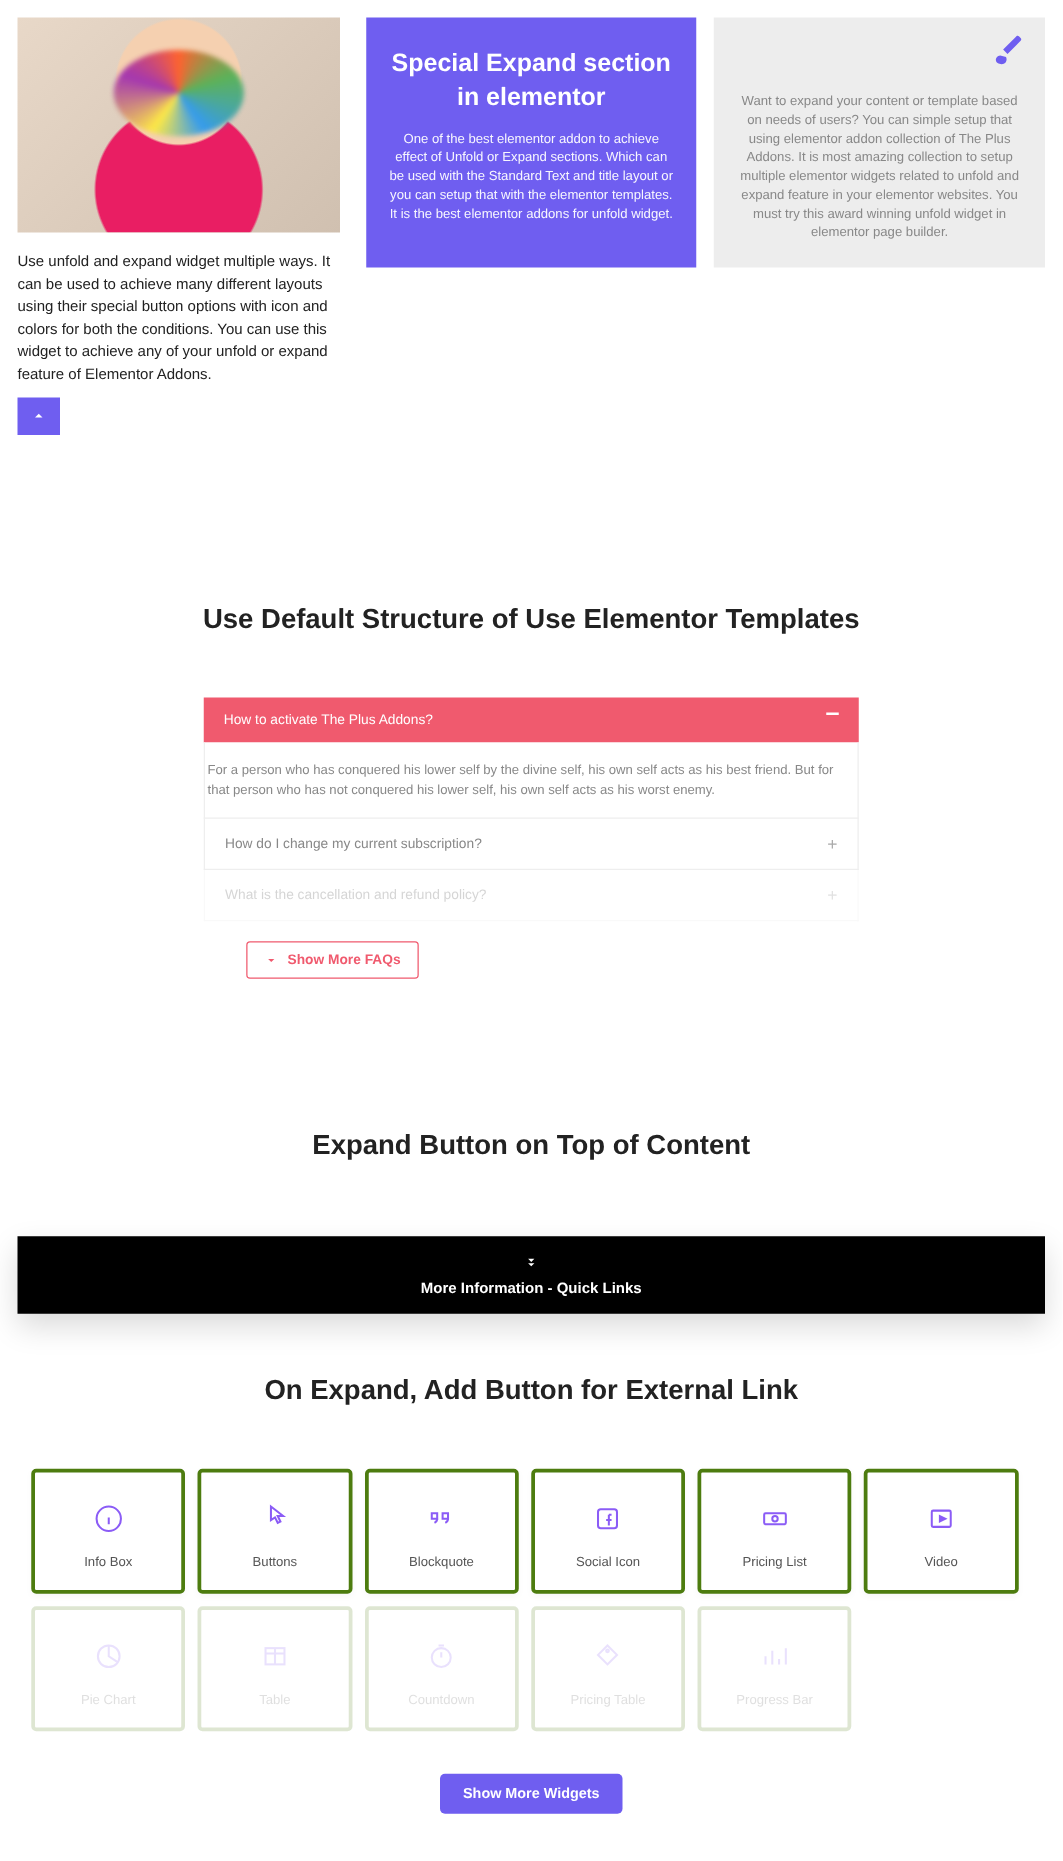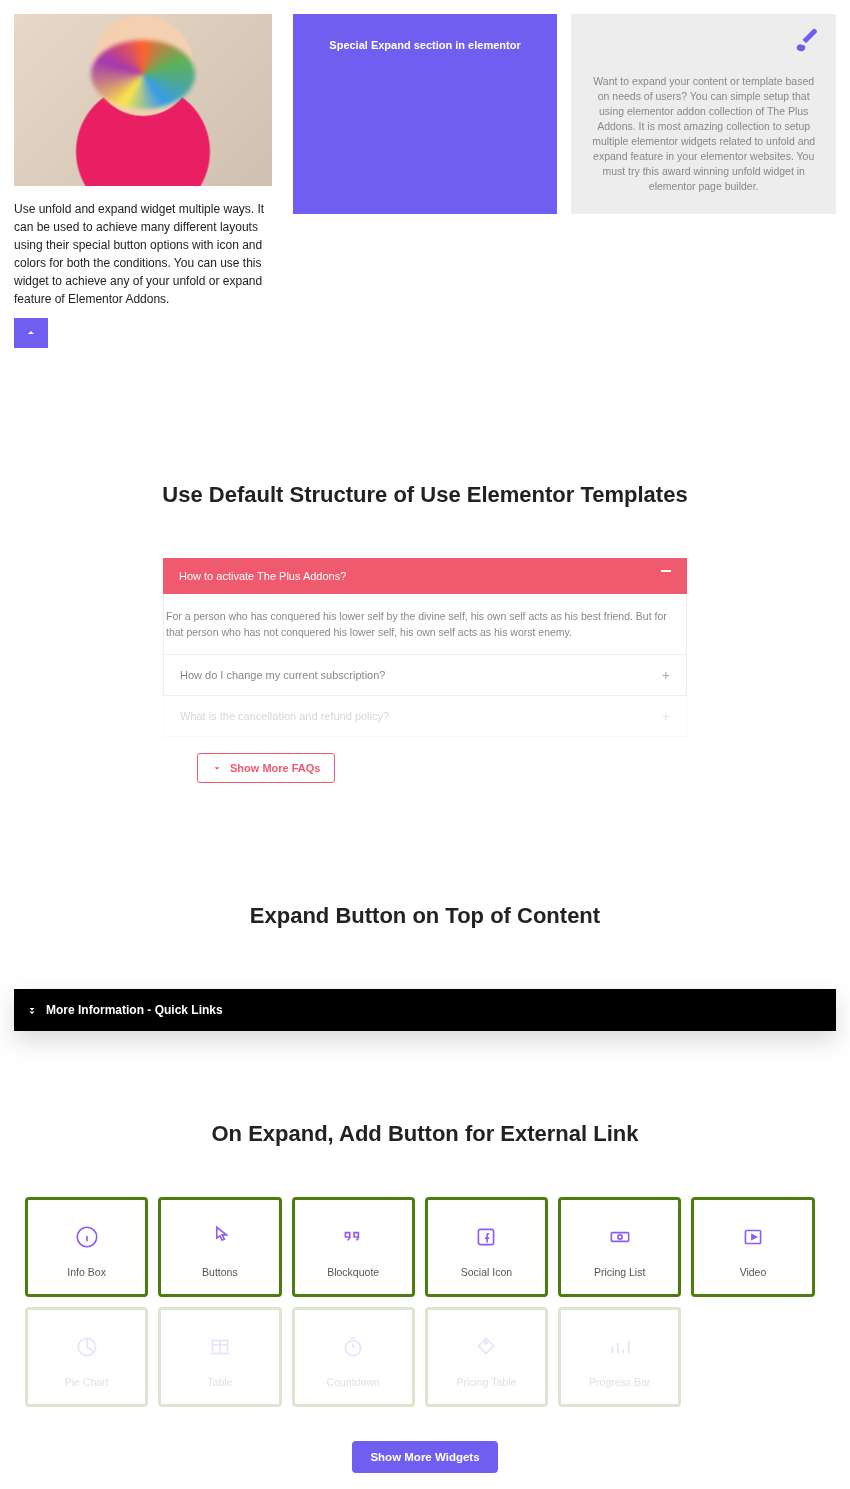--- a/index.html
+++ b/index.html
@@ -19,37 +19,37 @@
   }
   .hero-img::after {
     content:""; position:absolute; left:30%; top:15%; width:40%; height:40%;
     background: conic-gradient(#ff5722,#4caf50,#2196f3,#ffeb3b,#9c27b0,#ff5722);
     border-radius:50%; filter:blur(2px); opacity:.9;
   }
   .desc1 { font-size:12px; line-height:18px; color:#222; padding:14px 0 10px; max-width:258px; }
   .upbtn { width:34px; height:30px; background:#6f5ef0; display:flex; align-items:center; justify-content:center; cursor:pointer; }
   .upbtn svg { width:12px; height:12px; fill:#fff; }
   .purple-card { background:#6f5ef0; color:#fff; padding:24px 18px; text-align:center; height:200px; }
-  .purple-card h3 { font-size:11px; font-weight:700; line-height:1.35; margin-bottom:12px; }
+  .purple-card h3 { font-size:20px; font-weight:700; line-height:1.35; margin-bottom:12px; }
   .purple-card p { font-size:10.5px; line-height:15px; opacity:.95; }
   .gray-card { background:#ededed; padding:18px 16px; text-align:center; height:200px; position:relative; }
   .brush-icon { position:absolute; right:16px; top:14px; }
   .brush-icon svg { width:28px; height:28px; fill:#6f5ef0; }
   .gray-card p { font-size:10.5px; line-height:15px; color:#888; margin-top:42px; }
   .section-title { text-align:center; font-size:22px; font-weight:700; color:#222; margin:120px 0 50px; }
   .faq-wrap { width:524px; margin:0 auto; }
   .faq-head { background:#f05a6e; color:#fff; font-size:11px; font-weight:400; padding:12px 16px; display:flex; justify-content:space-between; cursor:pointer; }
   .faq-head .minus { width:10px; height:2px; background:#fff; }
   .faq-body { background:#fff; border:1px solid #eee; border-top:none; padding:14px 2px; font-size:10.5px; color:#888; line-height:16px; }
   .faq-item { border:1px solid #eee; border-top:none; padding:12px 16px; font-size:11px; color:#888; display:flex; justify-content:space-between; align-items:center; cursor:pointer; }
   .faq-item.fade { opacity:.35; }
   .faq-item .plus { font-size:14px; color:#aaa; }
   .show-more-faq { margin-top:16px; display:inline-flex; align-items:center; gap:8px; border:1px solid #f05a6e; color:#f05a6e; font-size:11px; font-weight:600; padding:8px 14px; background:#fff; border-radius:3px; cursor:pointer;margin-left:34px; }
   .show-more-faq svg { width:10px; height:10px; fill:#f05a6e; }
-  .blackbar { background:#000; color:#fff; margin:60px 14px 40px; padding:14px 12px; font-size:12px; font-weight:600; display:flex; align-items:center; gap:8px; cursor:pointer; box-shadow:0 10px 25px rgba(0,0,0,.15); }
+  .blackbar { background:#000; color:#fff; margin:60px 14px 40px; padding:14px 12px; font-size:12px; font-weight:600; display:flex; align-items:center; gap:8px; cursor:pointer; box-shadow:0 10px 25px rgba(0,0,0,.15);flex-direction:column; }
   .blackbar svg { width:12px; height:12px; fill:#fff; }
   .widgets { display:flex; flex-wrap:wrap; gap:10px; padding:0 25px; }
   .widget { flex:0 0 calc(16.66% - 10px); background:#fff; border:3px solid #4d7c0f; border-radius:4px; text-align:center; padding:22px 6px 16px; box-shadow:0 2px 6px rgba(0,0,0,.03); cursor:pointer; }
   .widget.fade { opacity:.18; }
   .widget .ic { height:30px; display:flex; align-items:center; justify-content:center; margin-bottom:14px; }
   .widget .ic svg { width:26px; height:26px; fill:none; stroke:#8b5cf6; stroke-width:1.5; }
   .widget .lbl { font-size:10.5px; color:#555; }
   .show-widgets { display:block; margin:34px auto 40px; background:#6f5ef0; color:#fff; border:none; font-size:11.5px; font-weight:600; padding:10px 18px; border-radius:4px; cursor:pointer; }
 </style>
 </head>
@@ -61,20 +61,21 @@
     <p class="desc1">Use unfold and expand widget multiple ways. It can be used to achieve many different layouts using their special button options with icon and colors for both the conditions. You can use this widget to achieve any of your unfold or expand feature of Elementor Addons.</p>
     <div class="upbtn">
       <svg viewBox="0 0 24 24">
           <path d="M12 8l-6 6h12z"></path>
         </svg>
     </div>
   </div>
   <div class="col">
     <div class="purple-card">
       <h3>Special Expand section in elementor</h3>
+      <p>One of the best elementor addon to achieve effect of Unfold or Expand sections. Which can be used with the Standard Text and title layout or you can setup that with the elementor templates. It is the best elementor addons for unfold widget.</p>
     </div>
   </div>
   <div class="col">
     <div class="gray-card">
       <div class="brush-icon">
         <svg viewBox="0 0 24 24">
             <path d="M7 14c-2 0-3 2-3 3 0 2 2 3 4 3 3 0 4-3 3-5l-4-1zm14-12l-1-1c-1-1-2 0-2 0L9 10l3 3 9-9s1-1 0-2z"></path>
           </svg>
       </div>
       <p>Want to expand your content or template based on needs of users? You can simple setup that using elementor addon collection of The Plus Addons. It is most amazing collection to setup multiple elementor widgets related to unfold and expand feature in your elementor websites. You must try this award winning unfold widget in elementor page builder.</p>
@@ -108,21 +109,21 @@
 
 <h2 class="section-title">Expand Button on Top of Content</h2>
 
 <div class="blackbar">
   <svg viewBox="0 0 24 24">
       <path d="M12 13l-5-5h10zM12 20l-5-5h10z"></path>
     </svg>
   <span>More Information - Quick Links</span>
 </div>
 
-<h2 class="section-title" style="margin-top:90px">On Expand, Add Button for External Link</h2>
+<h2 class="section-title" style="margin-top:48px">On Expand, Add Button for External Link</h2>
 
 <div class="widgets" id="widgets-grid">
     <div class="widget">
       <div class="ic">
         <svg viewBox="0 0 24 24">
           <circle cx="12" cy="12" r="9"></circle>
           <line x1="12" y1="8" x2="12" y2="8"></line>
           <line x1="12" y1="11" x2="12" y2="16"></line>
         </svg>
       </div>

